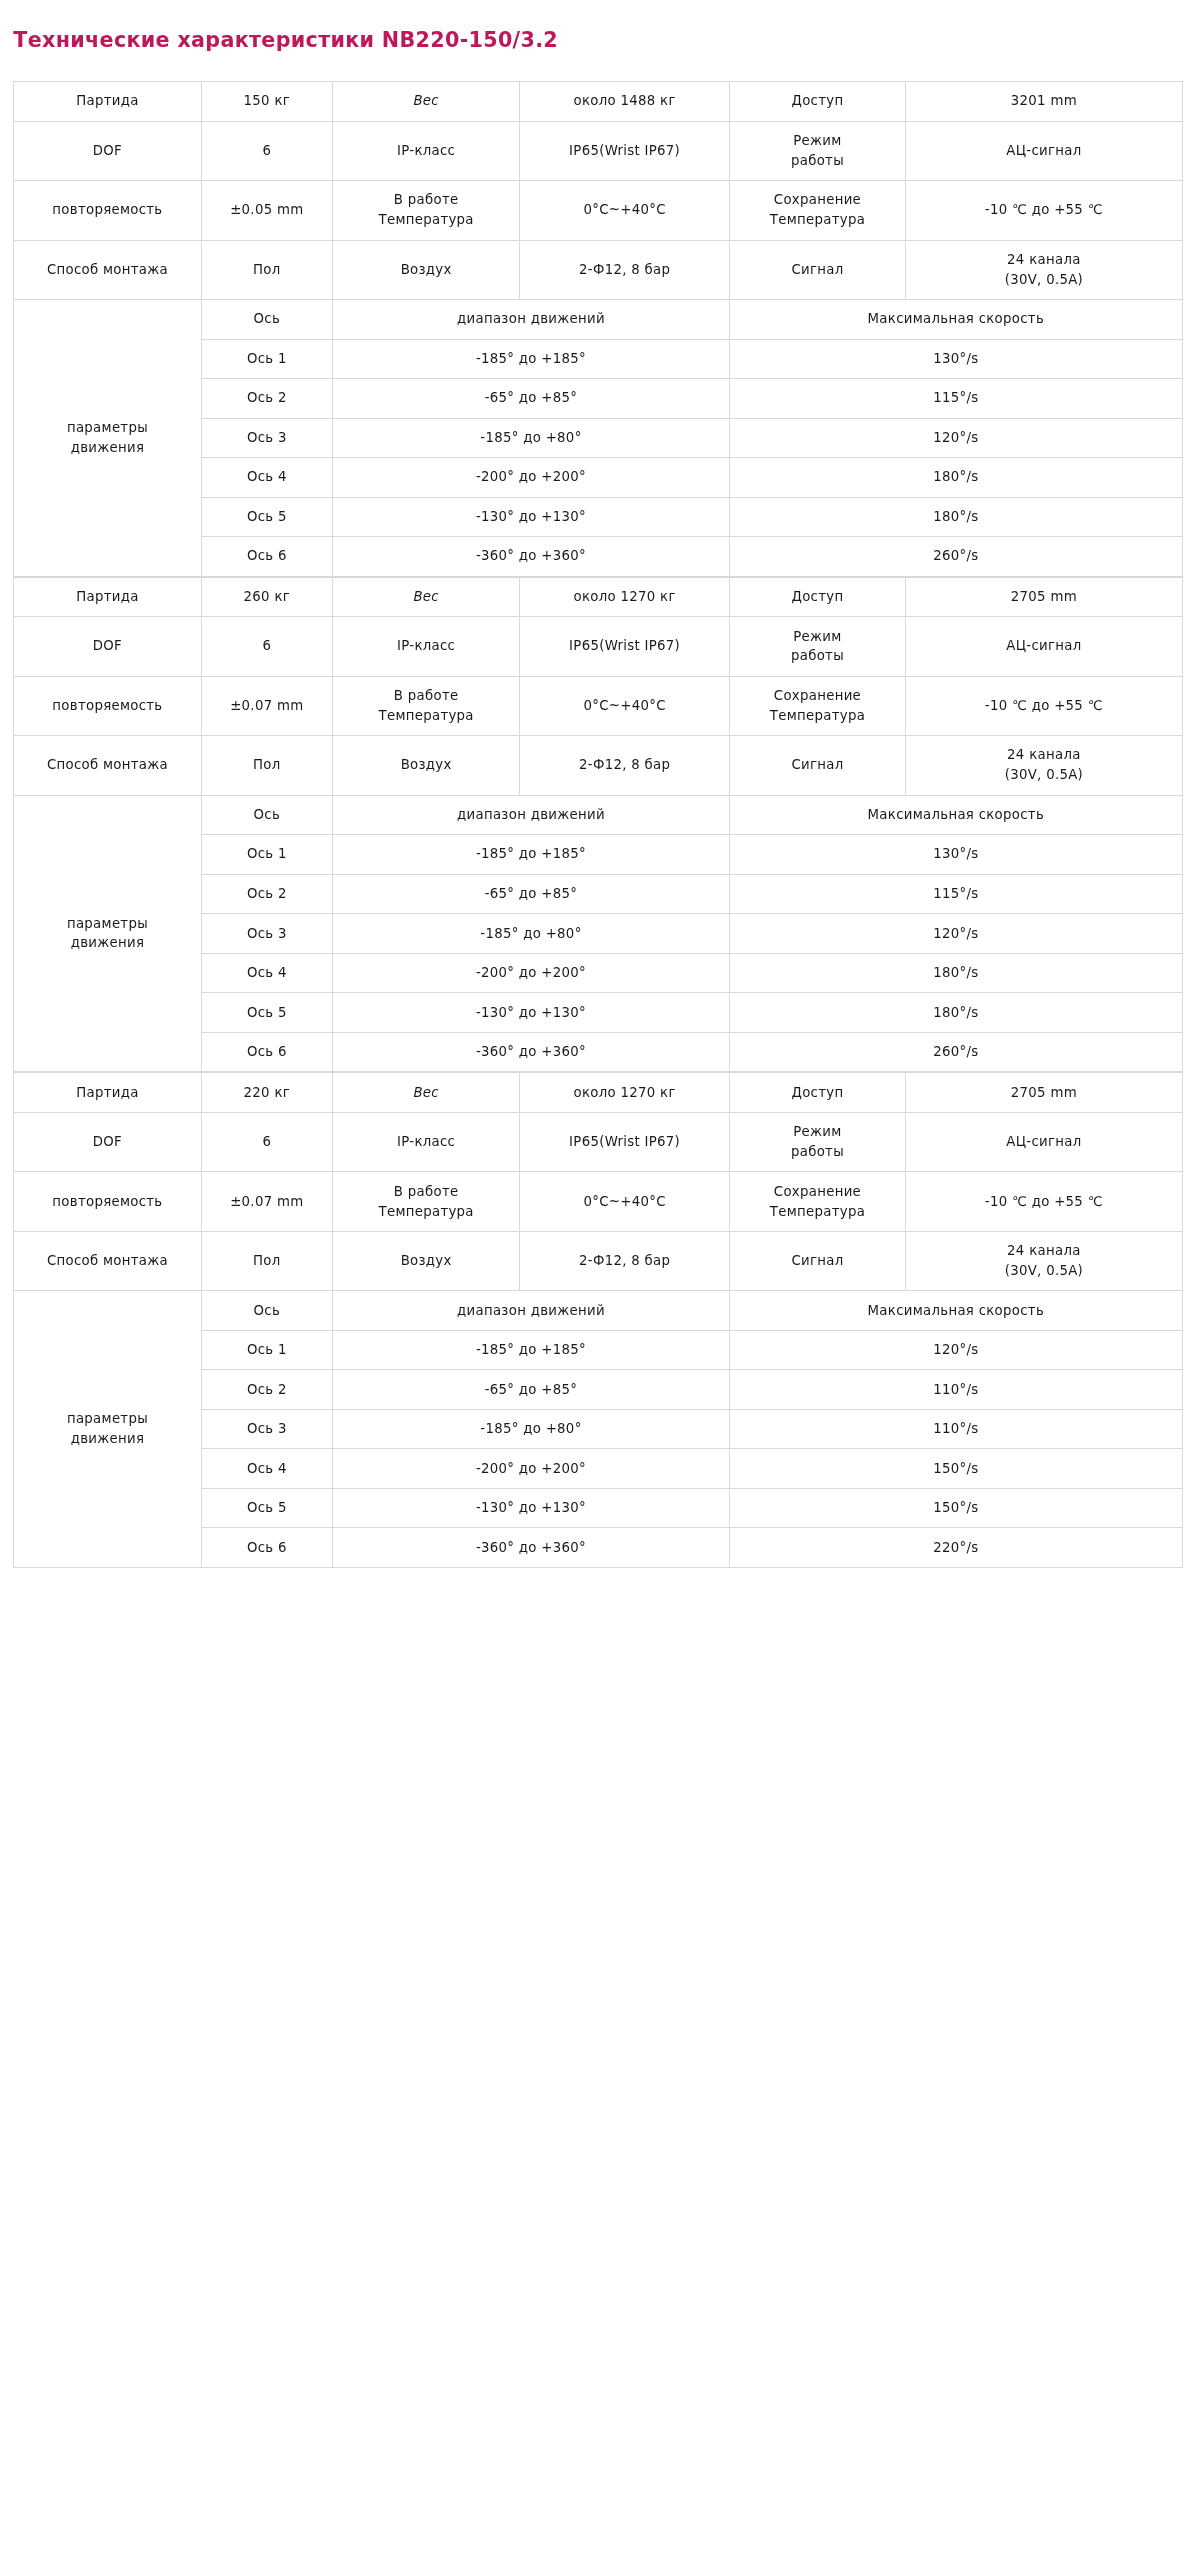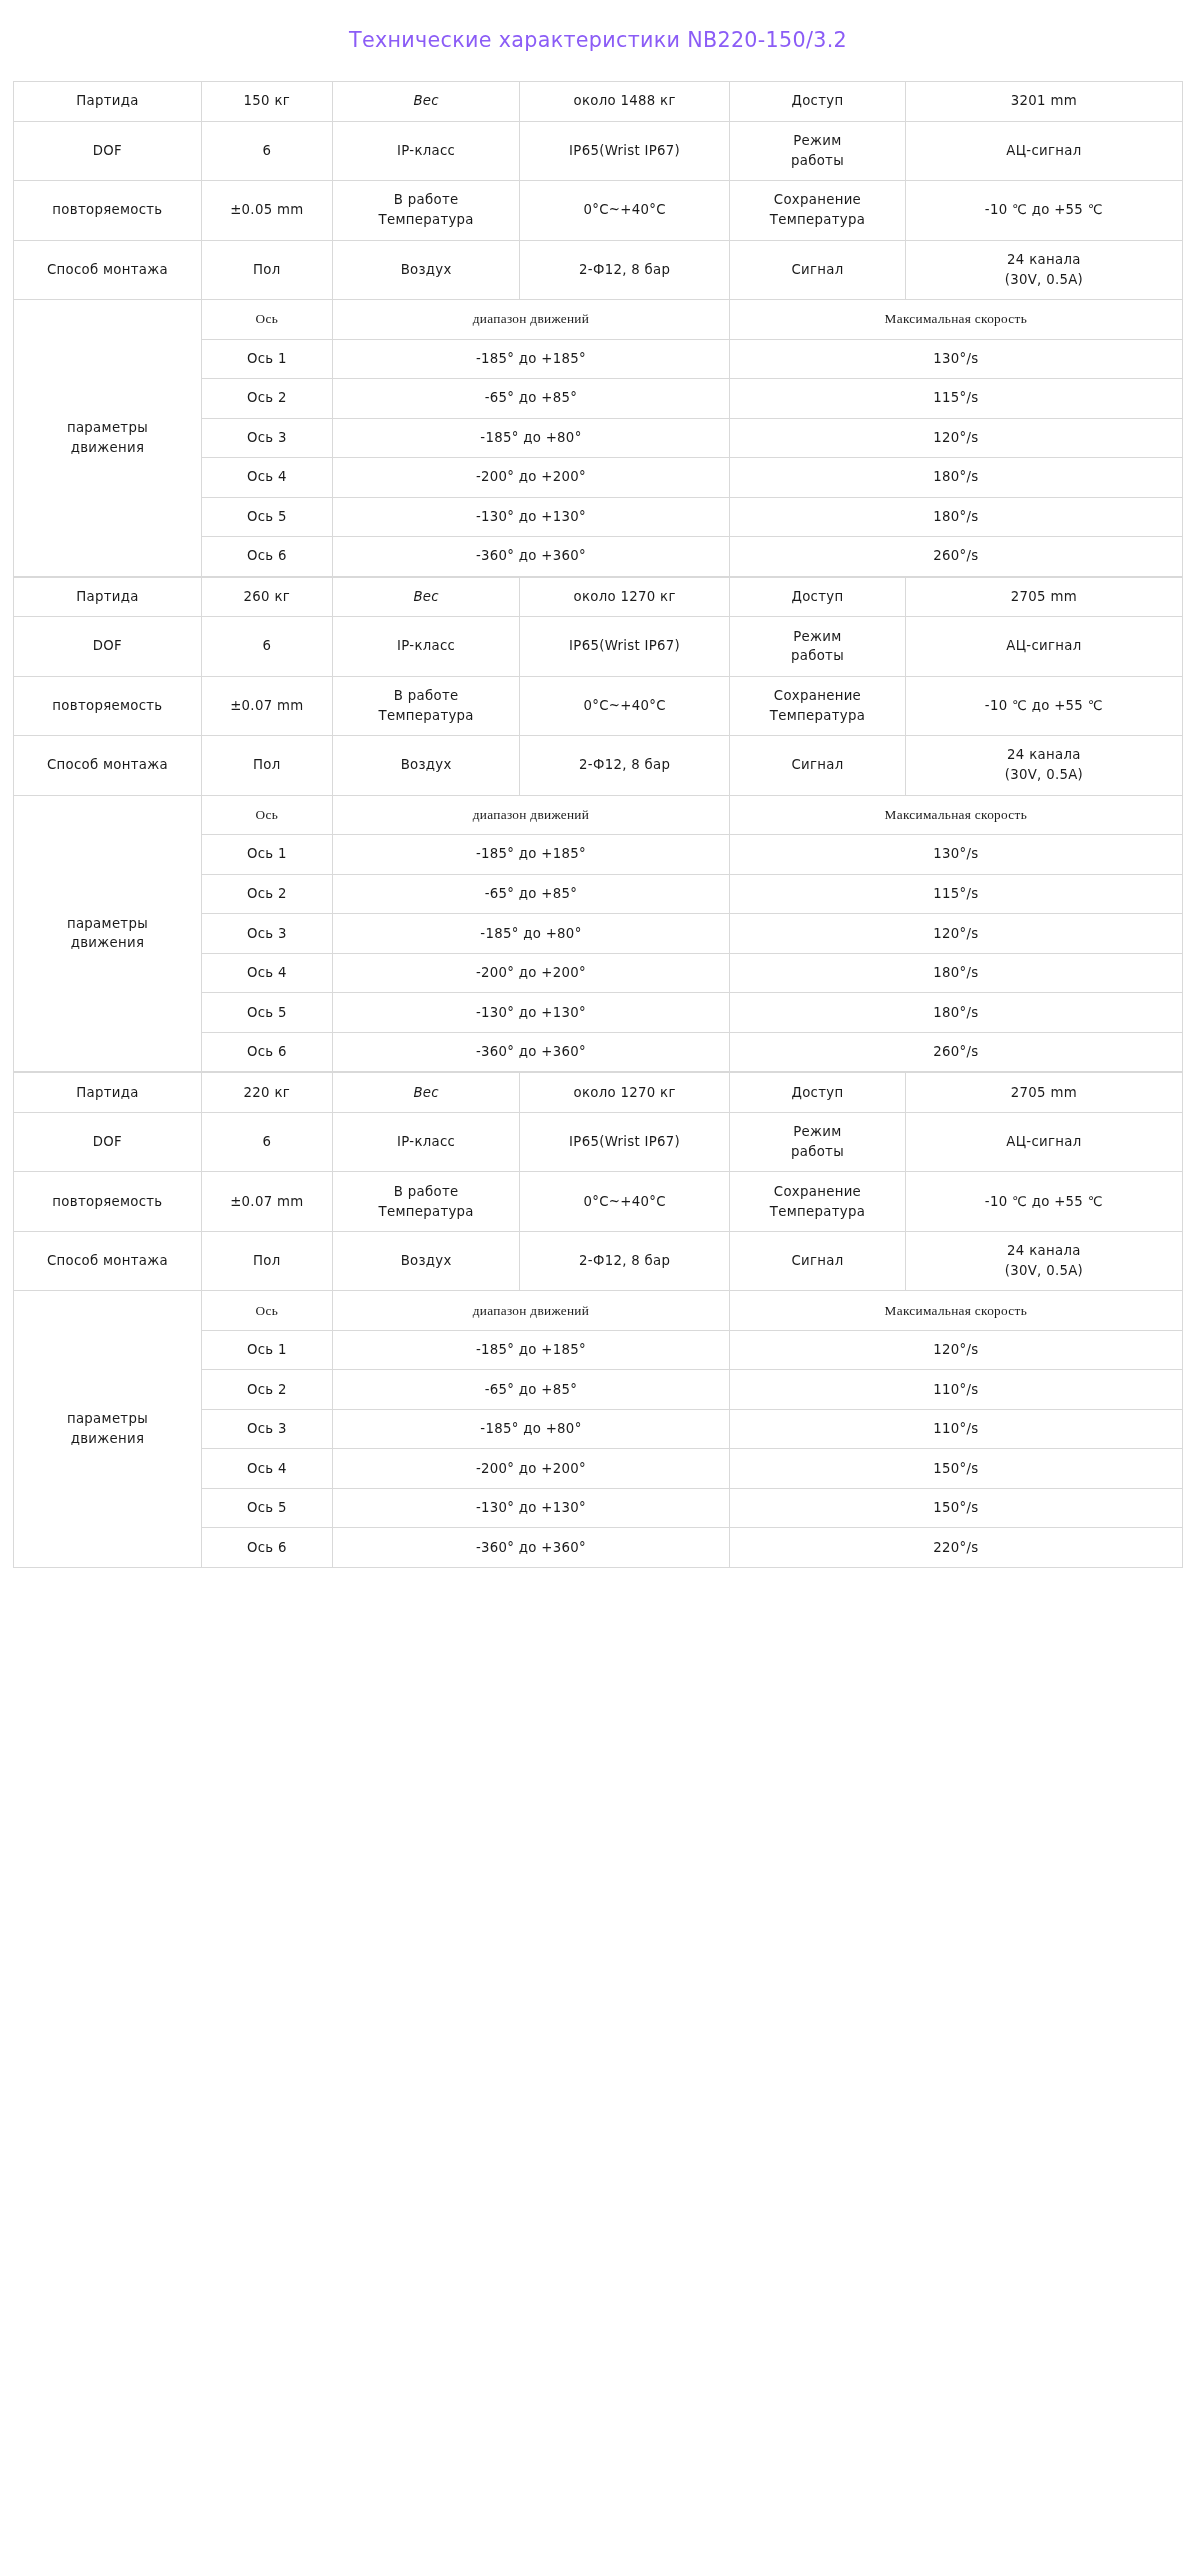--- a/index.html
+++ b/index.html
@@ -15,26 +15,25 @@
   }
   .page {
     width: 1196px;
     box-sizing: border-box;
     padding: 0 13.3px 13.3px 13.3px;
   }
   .spec-block {
     margin-bottom: 0;
   }
   .spec-title {
-    text-align: center;
     font-size: 20.7px;
-    font-weight: normal;
+    font-weight: bold;
     letter-spacing: 0.3px;
     padding: 10.7px 0 12px 0;
-    color: #8b5cf6;
+    color: #be185d;
   }
   table.spec {
     width: 100%;
     border-collapse: collapse;
     table-layout: fixed;
     border: 1.3px solid #d9d9d9;
     padding-left: 40px;
   }
   table.spec td {
     border: 1.3px solid #d9d9d9;
@@ -72,21 +71,20 @@
     padding: 7.3px 4px;
     margin-top: 44px;
   }
   td.axis-speed {
     font-size: 12.7px;
     padding: 7.3px 4px;
   }
   td.axis-head {
     font-size: 14px;
     padding: 8.7px 4px;
-    font-family: Liberation Serif, serif;
   }
 </style>
 </head>
 <body>
 
 <div class="page">
 
   <section class="spec-block">
     <h2 class="spec-title">Технические характеристики NB220-150/3.2</h2>
     <table class="spec">

